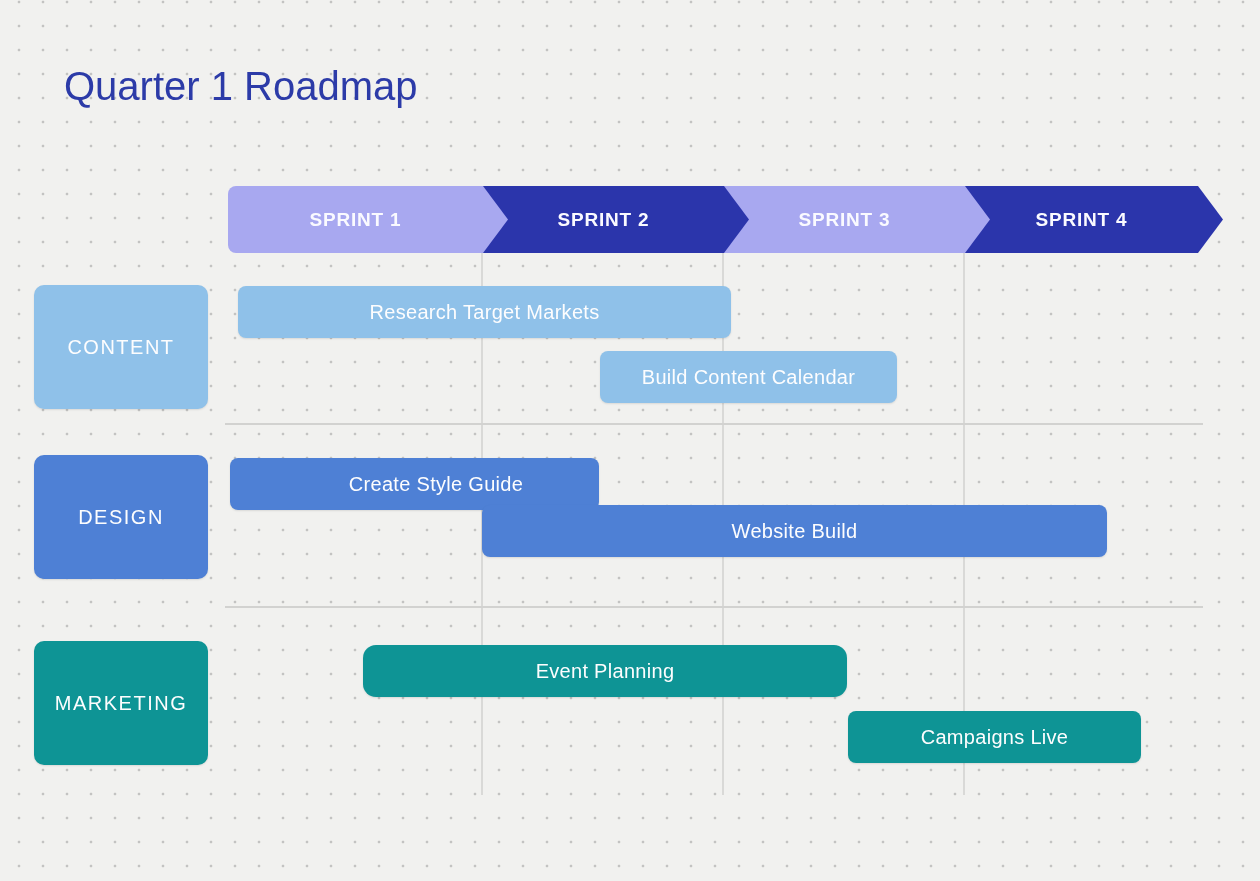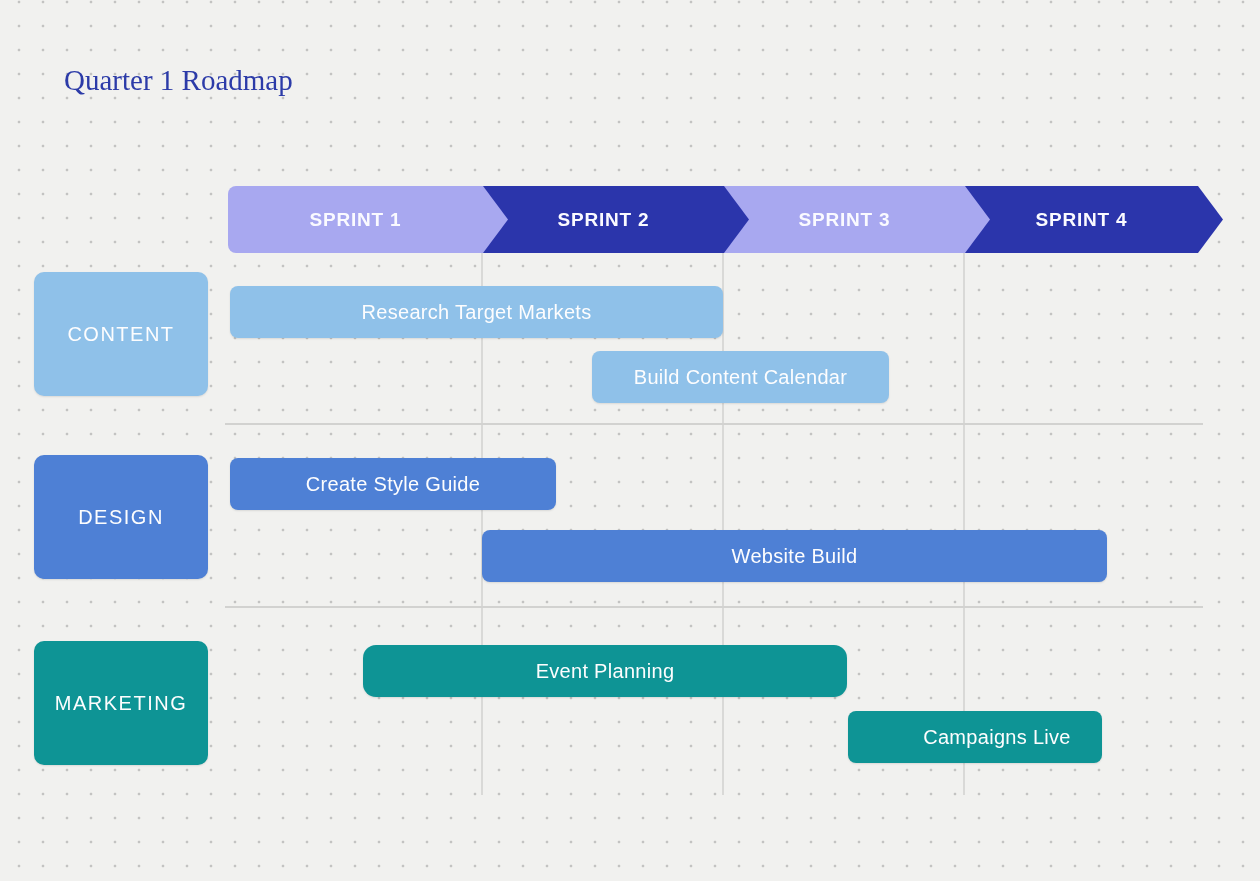--- a/index.html
+++ b/index.html
@@ -11,23 +11,22 @@
   }
   .canvas{
     position:relative;width:1260px;height:881px;
     background-color:#f1f1ef;
     background-image:radial-gradient(circle,#c3c3c2 1.1px,rgba(0,0,0,0) 1.7px);
     background-size:24px 24px;
     background-position:7px 14px;
   }
   .title{
     position:absolute;left:64px;top:64px;
-    font-size:29px;font-weight:500;letter-spacing:0px;
+    font-size:40px;font-weight:500;letter-spacing:0px;
     color:#2c3ba8;
-    font-family:Liberation Serif, serif;
   }
   
   .sprint{
     position:absolute;top:186px;height:67px;
     display:flex;align-items:center;justify-content:center;
     box-sizing:border-box;padding-right:25px;
     color:#fafaff;font-size:19px;font-weight:700;letter-spacing:0.8px;
     clip-path:polygon(0 0,calc(100% - 25px) 0,100% 50%,calc(100% - 25px) 100%,0 100%);
   }
   .sprint.light{background:#a8a8f0;}
@@ -41,39 +40,39 @@
   .v1{left:481px;} .v2{left:722px;} .v3{left:963px;}
   .hline{position:absolute;left:225px;width:978px;height:2px;background:#d2d2d0;z-index:1;}
   .h1{top:423px;} .h2{top:606px;}
   
   .rowlabel{
     position:absolute;left:34px;width:174px;height:124px;border-radius:10px;
     display:flex;align-items:center;justify-content:center;
     color:#fdfdfe;font-size:20px;letter-spacing:1.5px;font-weight:400;
     box-shadow:0 1px 2px rgba(0,0,0,0.10);z-index:5;
   }
-  .row-content{top:272px;background:#8fc1e9;}
+  .row-content{top:285px;background:#8fc1e9;}
   .row-design{top:455px;background:#4e80d5;}
   .row-marketing{top:641px;background:#0e9495;}
   
   .bar{
     position:absolute;height:52px;border-radius:8px;
     display:flex;align-items:center;justify-content:center;
     color:#fdfdfe;font-size:20px;font-weight:400;letter-spacing:0.3px;
     box-shadow:0 1px 2px rgba(0,0,0,0.10);z-index:5;
   }
-  .bar.lightblue{background:#8fc1e9;}
+  .bar.lightblue{background:#8fc1e9;margin-left:8px;}
   .bar.medblue{background:#4e80d5;}
   .bar.teal{background:#0e9495;}
   .b-research{left:230px;top:286px;width:493px;}
   .b-calendar{left:592px;top:351px;width:297px;}
-  .b-style{left:230px;top:458px;width:326px;}
-  .b-website{left:482px;top:530px;width:625px;}
+  .b-style{left:230px;top:458px;width:326px;padding-left:43px;}
+  .b-website{left:482px;top:505px;width:625px;}
   .b-event{left:363px;top:645px;width:484px;border-radius:13px;}
-  .b-campaigns{left:848px;top:711px;width:210px;padding-left:44px;}
+  .b-campaigns{left:848px;top:711px;width:293px;}
 </style>
 </head>
 <body>
 
 <div class="canvas">
 
   <div class="title">Quarter 1 Roadmap</div>
 
   <div class="sprint light s1">
     <span>SPRINT 1</span>

